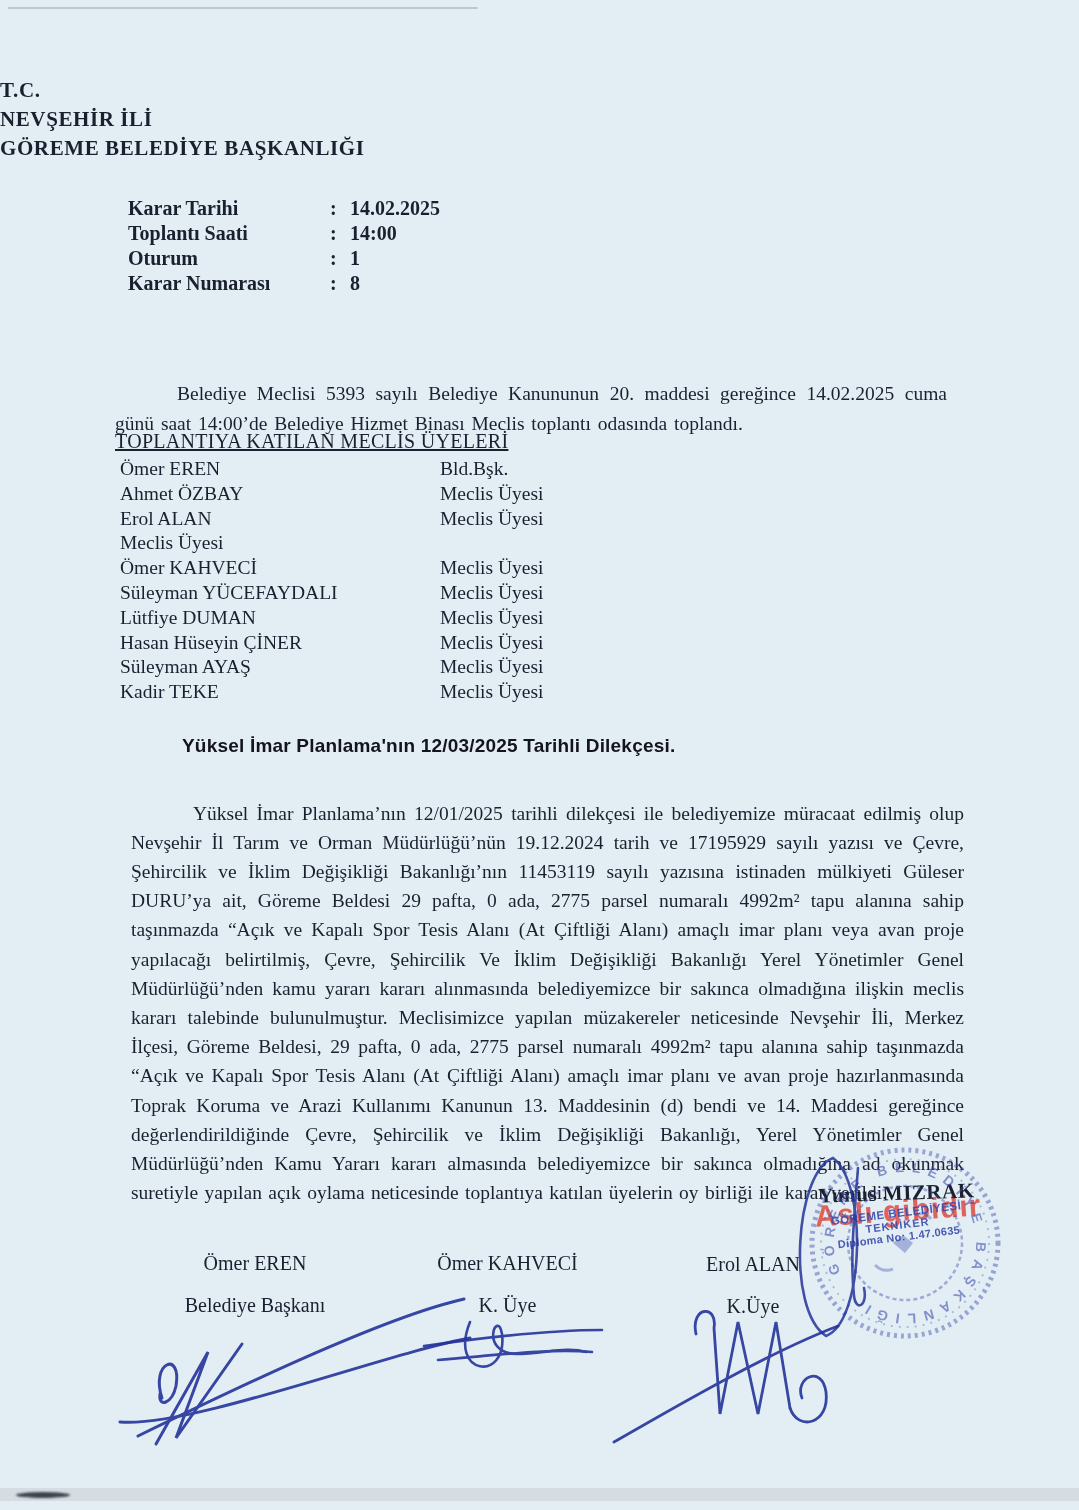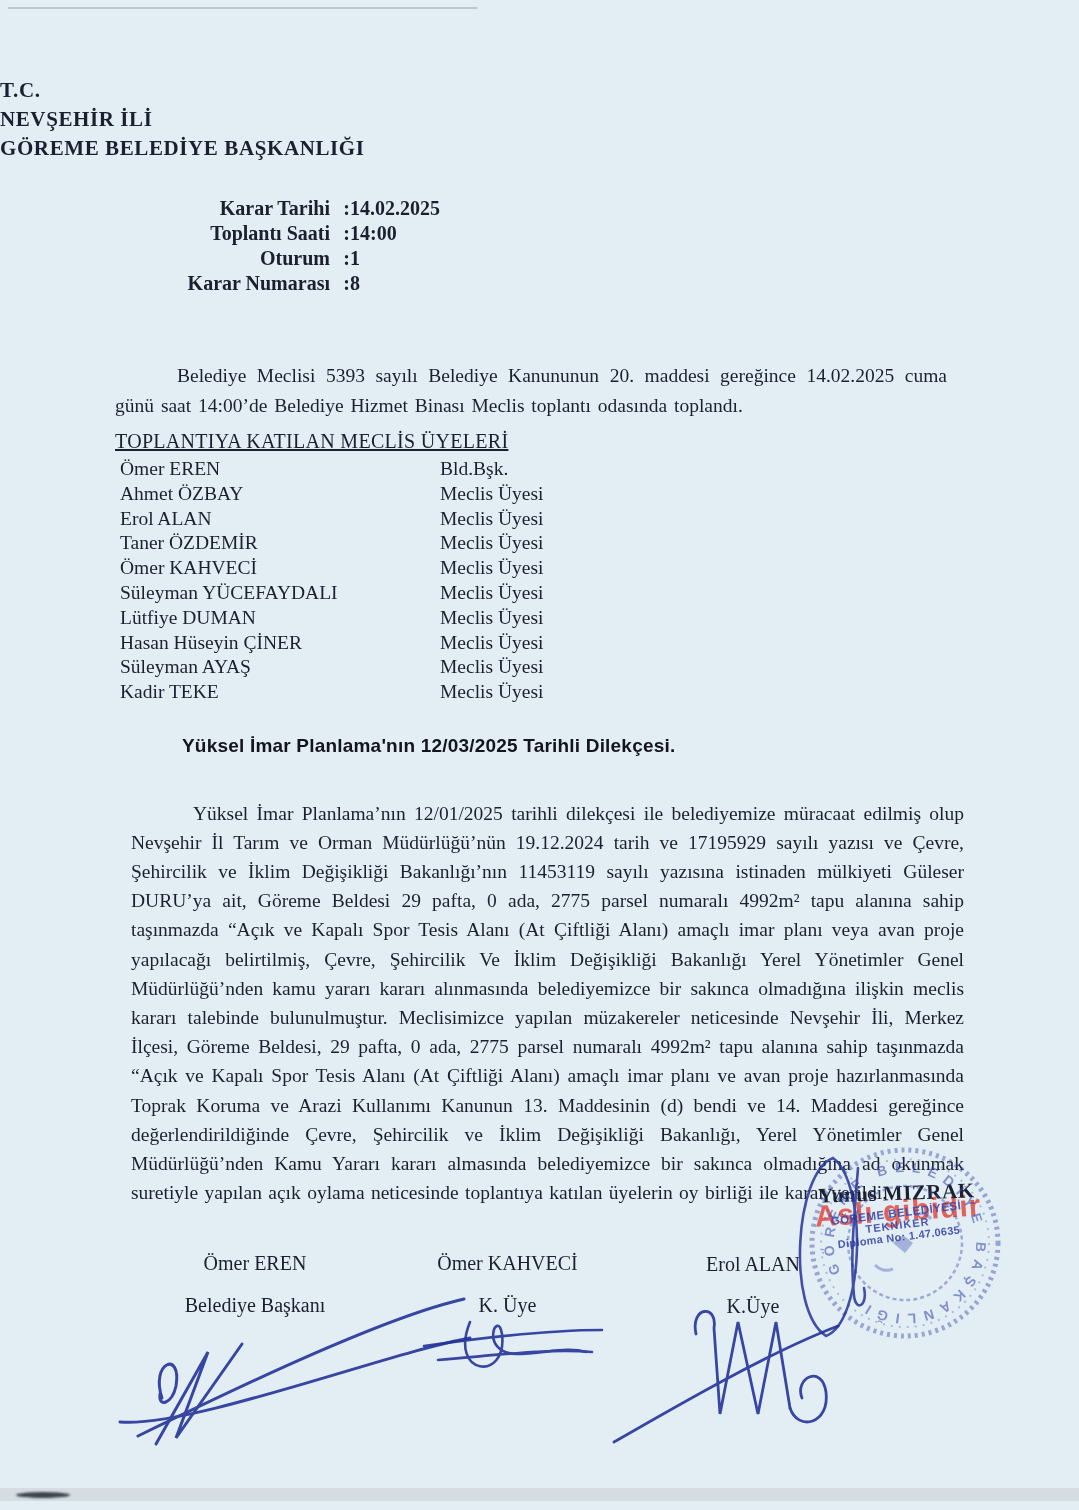--- a/index.html
+++ b/index.html
@@ -16,27 +16,27 @@
     background:rgba(110,130,145,.35);border-radius:2px;
   }
   .doc-header{
     position:absolute;top:40px;left:0;right:0;
     font-weight:bold;font-size:21px;line-height:29px;
     letter-spacing:.6px;
     margin-top:36px;
   }
   .meta{
     position:absolute;top:196px;left:128px;
-    font-weight:bold;font-size:20px;line-height:25px;text-align:right;
+    font-weight:bold;font-size:20px;line-height:25px;
   }
   .meta-row{display:flex;}
   .meta-label{width:202px;}
   .meta-colon{width:20px;}
   .intro{
-    position:absolute;top:341px;left:115px;width:832px;
+    position:absolute;top:359px;left:115px;width:832px;
     font-size:19.5px;line-height:30px;text-align:justify;text-indent:62px;
     word-spacing:2px;
   }
   .attendees-heading{
     position:absolute;top:430px;left:115px;
     font-size:20px;text-decoration:underline;letter-spacing:.3px;
   }
   .attendees{
     position:absolute;top:457px;left:120px;
     font-size:19.5px;line-height:24.8px;
@@ -134,21 +134,20 @@
     </div>
     <div class="att-row">
       <span class="att-name">Ahmet ÖZBAY</span>
       <span class="att-role">Meclis Üyesi</span>
     </div>
     <div class="att-row">
       <span class="att-name">Erol ALAN</span>
       <span class="att-role">Meclis Üyesi</span>
     </div>
     <div class="att-row">
-      <span class="att-name">Taner ÖZDEMİR</span>
       <span class="att-role">Meclis Üyesi</span>
     </div>
     <div class="att-row">
       <span class="att-name">Ömer KAHVECİ</span>
       <span class="att-role">Meclis Üyesi</span>
     </div>
     <div class="att-row">
       <span class="att-name">Süleyman YÜCEFAYDALI</span>
       <span class="att-role">Meclis Üyesi</span>
     </div>

